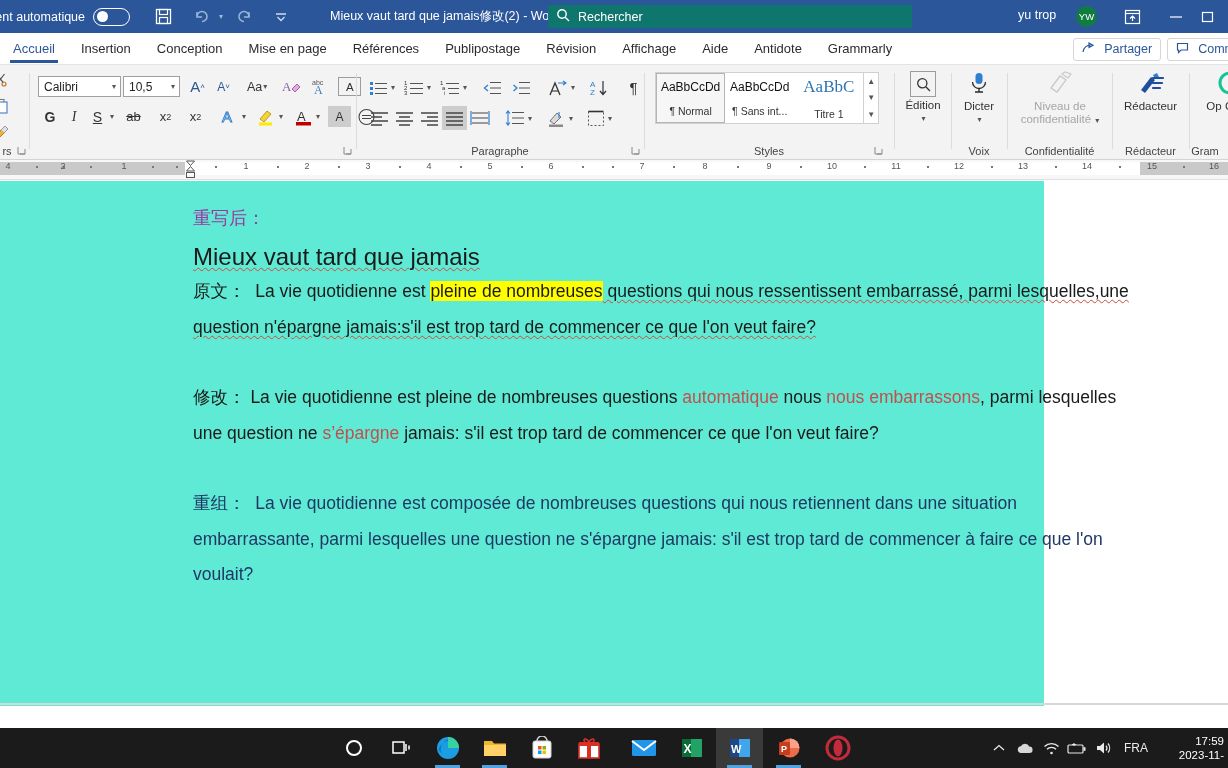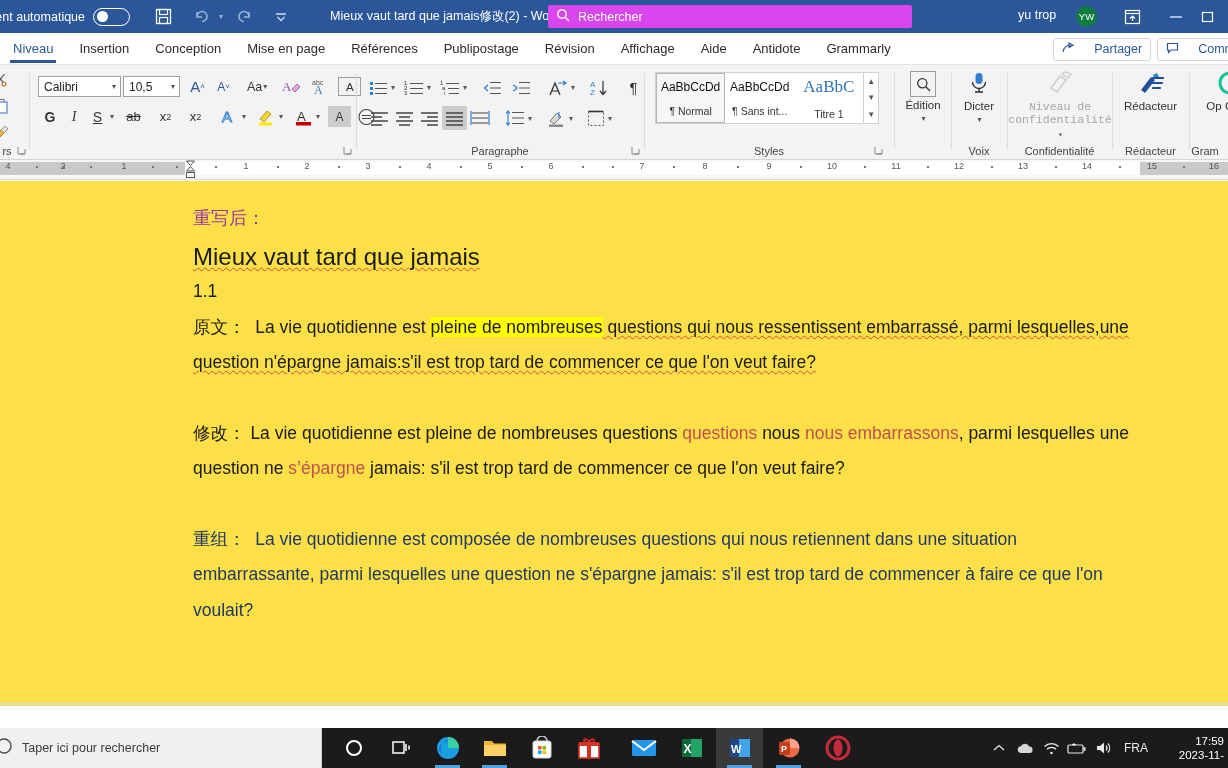--- a/index.html
+++ b/index.html
@@ -36,21 +36,21 @@
     flex: none;
   }
   .tb-icon svg { display: block; }
   .tb-title {
     font-size: 12.5px; color: #fff; white-space: nowrap;
     margin-left: 34px;
   }
   .tb-search {
     position: absolute; left: 548px; top: 5px;
     width: 364px; height: 23px;
-    background: #d946ef; border-radius: 2px;
+    background: #0f766e; border-radius: 2px;
     display: flex; align-items: center; padding-left: 8px;
   }
   .tb-search .ph { font-size: 12.5px; color: #ffffff; margin-left: 8px; }
   .tb-user {
     position: absolute; left: 1018px; top: 8px;
     font-size: 12.5px; color: #fff; white-space: nowrap;
   }
   .tb-avatar {
     position: absolute; left: 1076px; top: 6px;
     width: 21px; height: 21px; border-radius: 50%;
@@ -72,21 +72,21 @@
     display: flex; align-items: center; white-space: nowrap;
     position: relative;
   }
   .tab.active { color: #2b579a; }
   .tab.active::after {
     content: ""; position: absolute; left: 10px; right: 10px; bottom: 2px;
     height: 2.4px; background: #2b579a;
   }
   .tab-right { position: absolute; right: 0; top: 0; height: 32px; display: flex; align-items: center; }
   .tb-chip {
-    display: flex; align-items: center; gap: 19px;
+    display: flex; align-items: center; gap: 9px;
     font-size: 12.5px; color: #2b579a;
     border: 1px solid #d6d6d6; border-radius: 3px;
     height: 23px; padding: 0 8px; margin-right: 6px; background: #fff;
   }
 
   
   .ribbon {
     position: absolute; top: 65px; left: 0; width: 1228px; height: 95px;
     background: #f3f3f3;
     border-bottom: 1px solid #d4d4d4;
@@ -137,21 +137,21 @@
     width: 15px; height: 50px; border-left: 1px solid #d0d0d0;
     display: flex; flex-direction: column; align-items: center; justify-content: space-around;
     font-size: 8px; color: #555;
   }
 
   .bigbtn {
     position: absolute; top: 6px;
     display: flex; flex-direction: column; align-items: center; gap: 2px;
     font-size: 11.5px; color: #333; text-align: center; line-height: 1.15;
   }
-  .bigbtn.dim { color: #a6a6a6; font-family: Liberation Mono, monospace; }
+  .bigbtn.dim { color: #a6a6a6; }
 
   
   .ruler {
     position: absolute; top: 160px; left: 0; width: 1228px; height: 20px;
     background: #f7f7f7; border-bottom: 1px solid #e0e0e0;
     overflow: hidden;
   }
   .ruler-inactive { position: absolute; top: 2px; height: 13px; background: #c9c9c9; }
   .ruler-active { position: absolute; top: 2px; height: 13px; background: #ffffff; }
   .ruler-tick {
@@ -162,22 +162,22 @@
   .ruler-indent {
     position: absolute; left: 185px; top: 0px; width: 9px; height: 18px;
   }
 
   
   .docarea {
     position: absolute; top: 181px; left: 0; width: 1228px; height: 525px;
     background: #ffffff; overflow: hidden;
   }
   .page {
-    position: absolute; left: 0; top: 0; width: 1228px; height: 525px;
-    background: #fde047;
+    position: absolute; left: 0; top: 0; width: 1044px; height: 525px;
+    background: #5eead4;
     padding-left: 27px;
   }
   .doc {
     position: absolute; left: 193px; top: 20px; width: 945px;
     font-family: "Liberation Sans", sans-serif;
   }
   .p { font-size: 17.5px; line-height: 35.5px; color: #1a1a1a; margin: 0; }
   .p.heading { color: #9b37a0; font-size: 18px; margin-bottom: 2px; }
   .p.title-line { font-size: 24px; }
   .p.blue { color: #203864; }
@@ -288,21 +288,21 @@
     </div>
     <div class="tb-win-btn" style="width:24px;overflow:hidden;">
       <svg width="13" height="12" viewBox="0 0 13 12" style="margin-left:-6px;">
           <rect x="1.5" y="1.5" width="10" height="9" fill="none" stroke="#fff" stroke-width="1.2"></rect>
         </svg>
     </div>
   </div>
 </div>
 
 <div class="tabstrip">
-  <div class="tab active">Niveau</div>
+  <div class="tab active">Accueil</div>
   <div class="tab">Insertion</div>
   <div class="tab">Conception</div>
   <div class="tab">Mise en page</div>
   <div class="tab">Références</div>
   <div class="tab">Publipostage</div>
   <div class="tab">Révision</div>
   <div class="tab">Affichage</div>
   <div class="tab">Aide</div>
   <div class="tab">Antidote</div>
   <div class="tab">Grammarly</div>
@@ -741,52 +741,43 @@
 <div class="docarea">
   <div class="page">
     <div class="doc">
 
       <p class="p heading">重写后：</p>
 
       <p class="p title-line">
         <span class="squig-red">Mieux vaut tard que jamais</span>
       </p>
 
-      <p class="p">1.1</p>
 
       <p class="p">
         <span>原文：</span>&nbsp;&nbsp;<span>La vie quotidienne est </span><span class="hl">pleine de nombreuses</span><span class="squig-red"> questions qui nous ressentissent embarrassé, parmi lesquelles,une question n'épargne jamais:s'il est trop tard de commencer ce que l'on veut faire?</span>
       </p>
 
       <div class="sp"></div>
 
       <p class="p">
-        <span>修改：</span>&nbsp;<span>La vie quotidienne est pleine de nombreuses questions </span><span class="red">questions</span><span> nous </span><span class="red">nous embarrassons</span><span>, parmi lesquelles une question ne </span><span class="red">s’épargne</span><span> jamais: s'il est trop tard de commencer ce que l'on veut faire?</span>
+        <span>修改：</span>&nbsp;<span>La vie quotidienne est pleine de nombreuses questions </span><span class="red">automatique</span><span> nous </span><span class="red">nous embarrassons</span><span>, parmi lesquelles une question ne </span><span class="red">s’épargne</span><span> jamais: s'il est trop tard de commencer ce que l'on veut faire?</span>
       </p>
 
       <div class="sp"></div>
 
       <p class="p blue">
         <span>重组：</span>&nbsp;&nbsp;<span>La vie quotidienne est composée de nombreuses questions qui nous retiennent dans une situation embarrassante, parmi lesquelles une question ne s'épargne jamais: s'il est trop tard de commencer à faire ce que l'on voulait?</span>
       </p>
 
     </div>
   </div>
   <div class="doc-bottom-rule"></div>
 </div>
 
 <div class="taskbar">
-  <div class="tb-start">
-    <span style="margin-left:-6px;">
-      <svg width="20" height="20" viewBox="0 0 20 20">
-          <circle cx="10" cy="10" r="7" fill="none" stroke="#4a4a4a" stroke-width="1.4"></circle>
-        </svg>
-    </span>
-    <span class="srch-ph">Taper ici pour rechercher</span>
-  </div>
 
   <div class="tbtn" style="left:330px;">
     <svg width="20" height="20" viewBox="0 0 20 20">
         <circle cx="10" cy="10" r="7" fill="none" stroke="#ffffff" stroke-width="2"></circle>
       </svg>
   </div>
   <div class="tbtn" style="left:377px;">
     <svg width="22" height="20" viewBox="0 0 22 20">
         <rect x="3" y="4" width="11" height="11" fill="none" stroke="#fff" stroke-width="1.5"></rect>
         <path d="M16 6 V13 M19 7.5 V11.5" stroke="#fff" stroke-width="1.5"></path>

